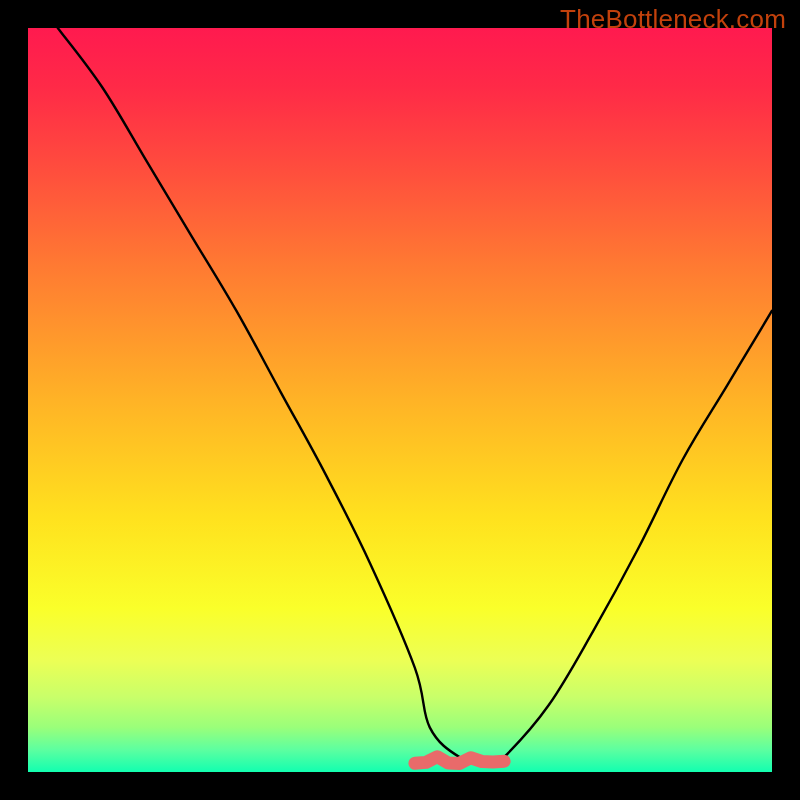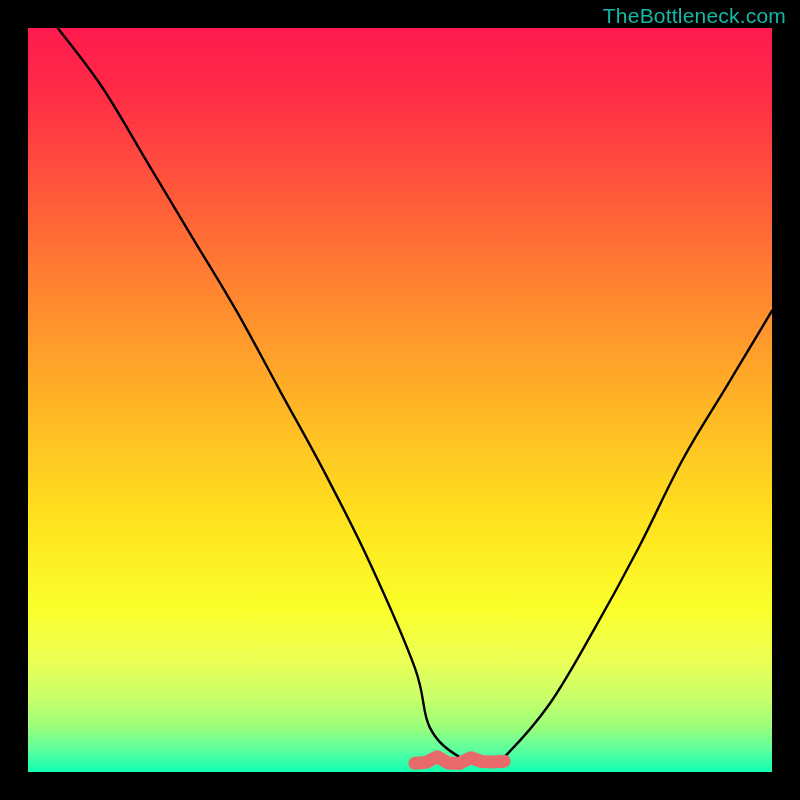--- a/index.html
+++ b/index.html
@@ -46,22 +46,22 @@
     position: absolute;
     left: 0;
     width: 100%;
     pointer-events: none;
   }
 
   .attribution {
     position: absolute;
     top: 4px;
     right: 14px;
-    color: #14b8a6;
-    font-size: 21px;
+    color: #c2410c;
+    font-size: 26px;
     letter-spacing: 0.2px;
   }
 </style>
 </head>
 <body>
 
 <div class="frame">
   <div class="gradient"></div>
 
   <svg class="curve" viewBox="0 0 744 744" preserveAspectRatio="none">

